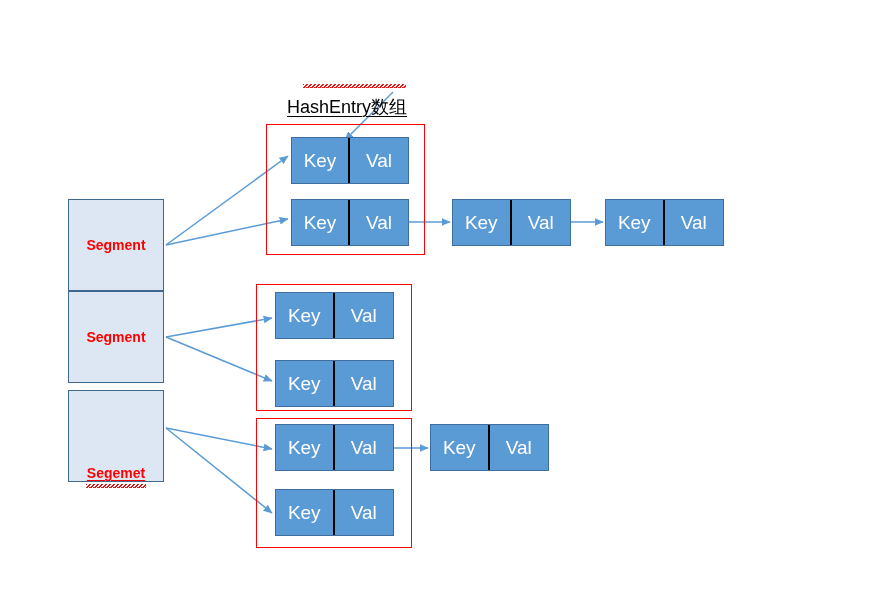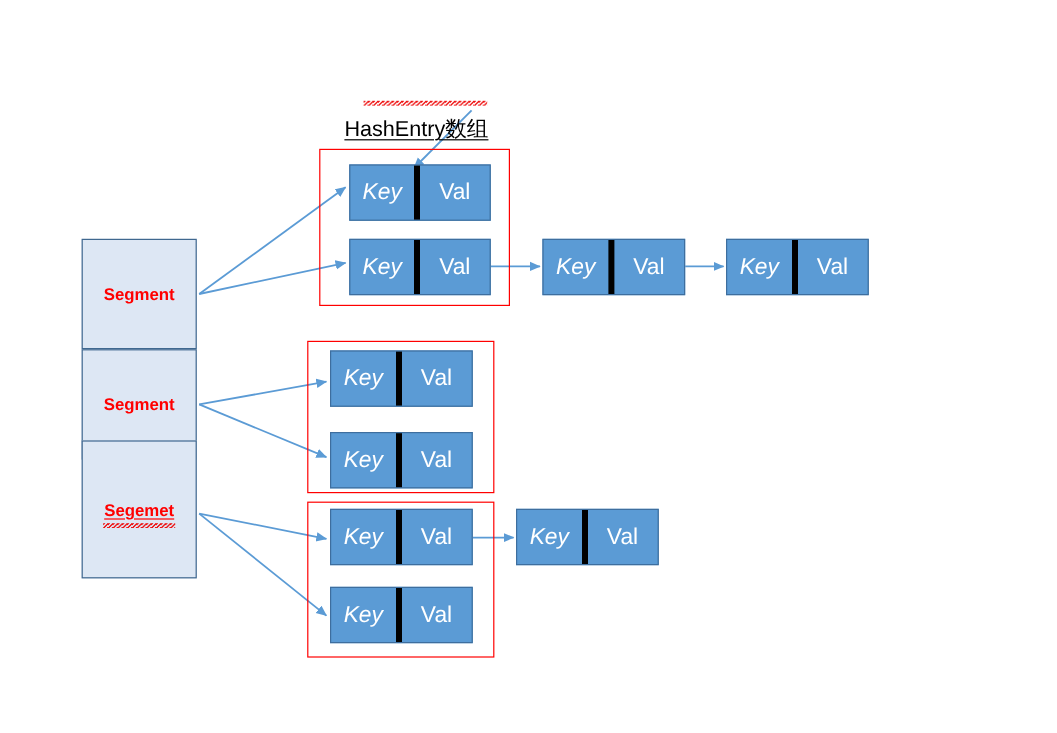--- a/index.html
+++ b/index.html
@@ -114,22 +114,21 @@
   }
   .kv-cell {
     display: flex;
     align-items: center;
     justify-content: center;
     color: #ffffff;
     font-size: 19px;
     box-sizing: border-box;
   }
   .kv-cell.key {
-    border-right: 5px solid #000000;
-    font-style: italic;
+    border-right: 2px solid #000000;
   }
 </style>
 </head>
 <body>
 
 <div id="canvas">
 
   <svg id="arrow-layer" viewBox="0 0 881 611" xmlns="http://www.w3.org/2000/svg">
     <defs>
       <marker id="ah" markerWidth="7" markerHeight="7" refX="5.6" refY="3" orient="auto" markerUnits="strokeWidth">
@@ -153,21 +152,21 @@
   <div class="diagram-title">HashEntry数组</div>
   <div class="spell-squiggle" style="left:303px; top:84px; width:103px;"></div>
 
   <div class="segment-column">
     <div class="segment-box" style="top:0px; height:92px;">
       <span class="segment-label">Segment</span>
     </div>
     <div class="segment-box" style="top:92px; height:92px;">
       <span class="segment-label">Segment</span>
     </div>
-    <div class="segment-box" style="top:168px; height:115px;">
+    <div class="segment-box" style="top:191px; height:92px;align-items:flex-end;">
       <span class="segment-label misspelled"><span class="txt">Segemet</span><span class="sq"></span></span>
     </div>
   </div>
 
   <div class="array-container" style="left:266px; top:124px; width:159px; height:131px;"></div>
   <div class="array-container" style="left:256px; top:284px; width:156px; height:127px;"></div>
   <div class="array-container" style="left:256px; top:418px; width:156px; height:130px;"></div>
 
   <div id="node-layer">
       <div class="kv-node" style="left: 291px; top: 137px; width: 118px; height: 47px;">

